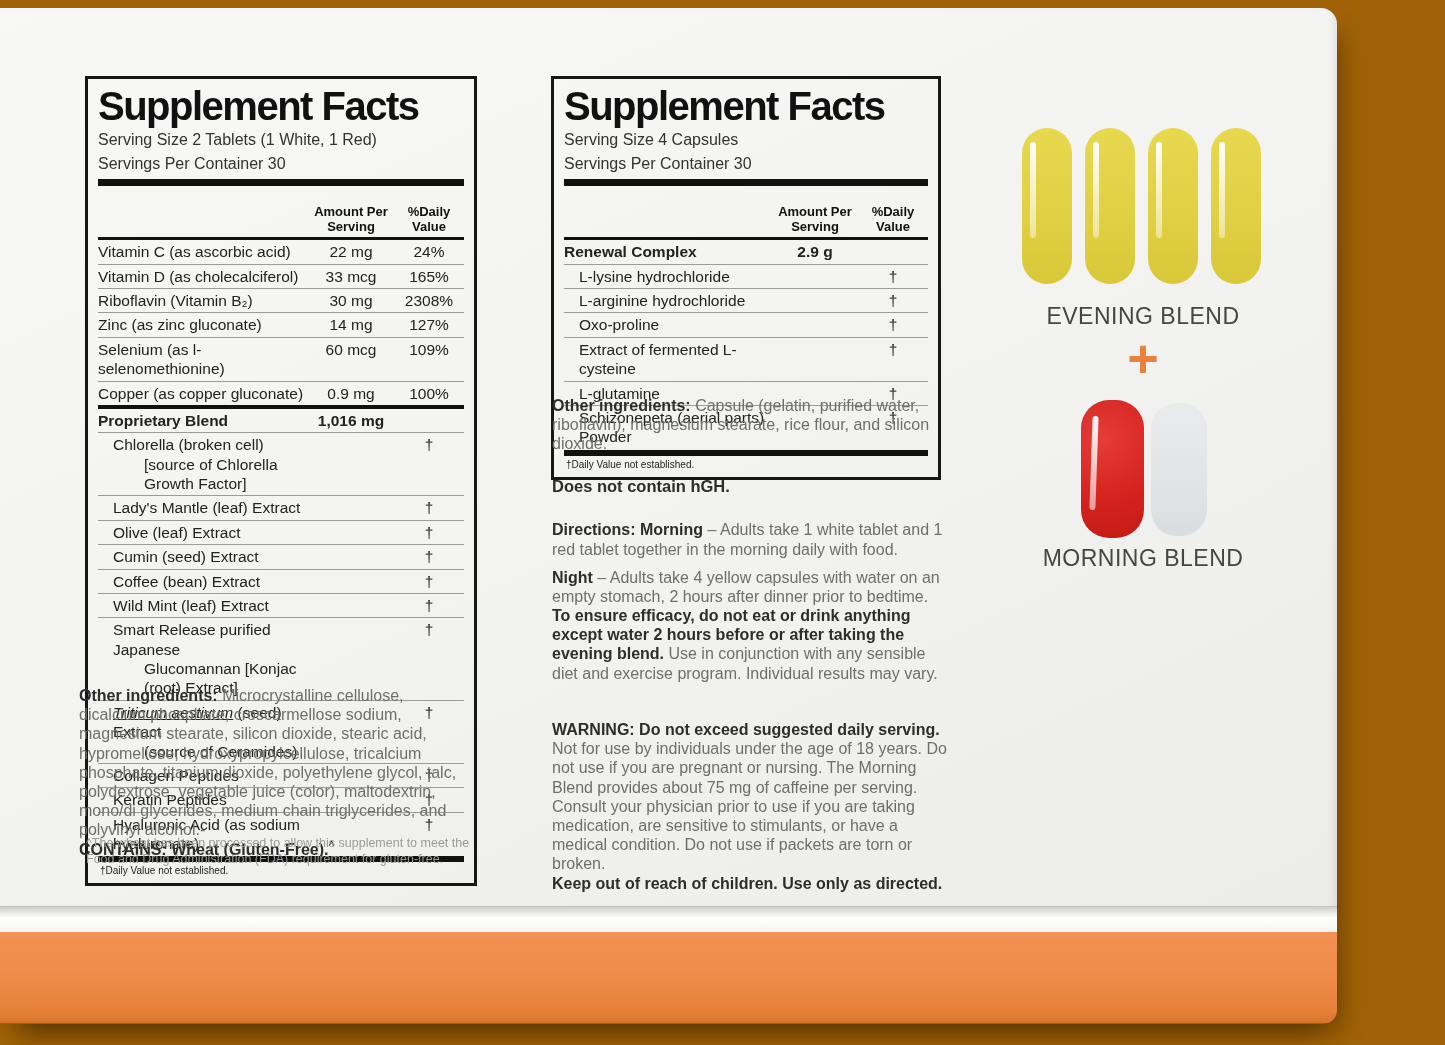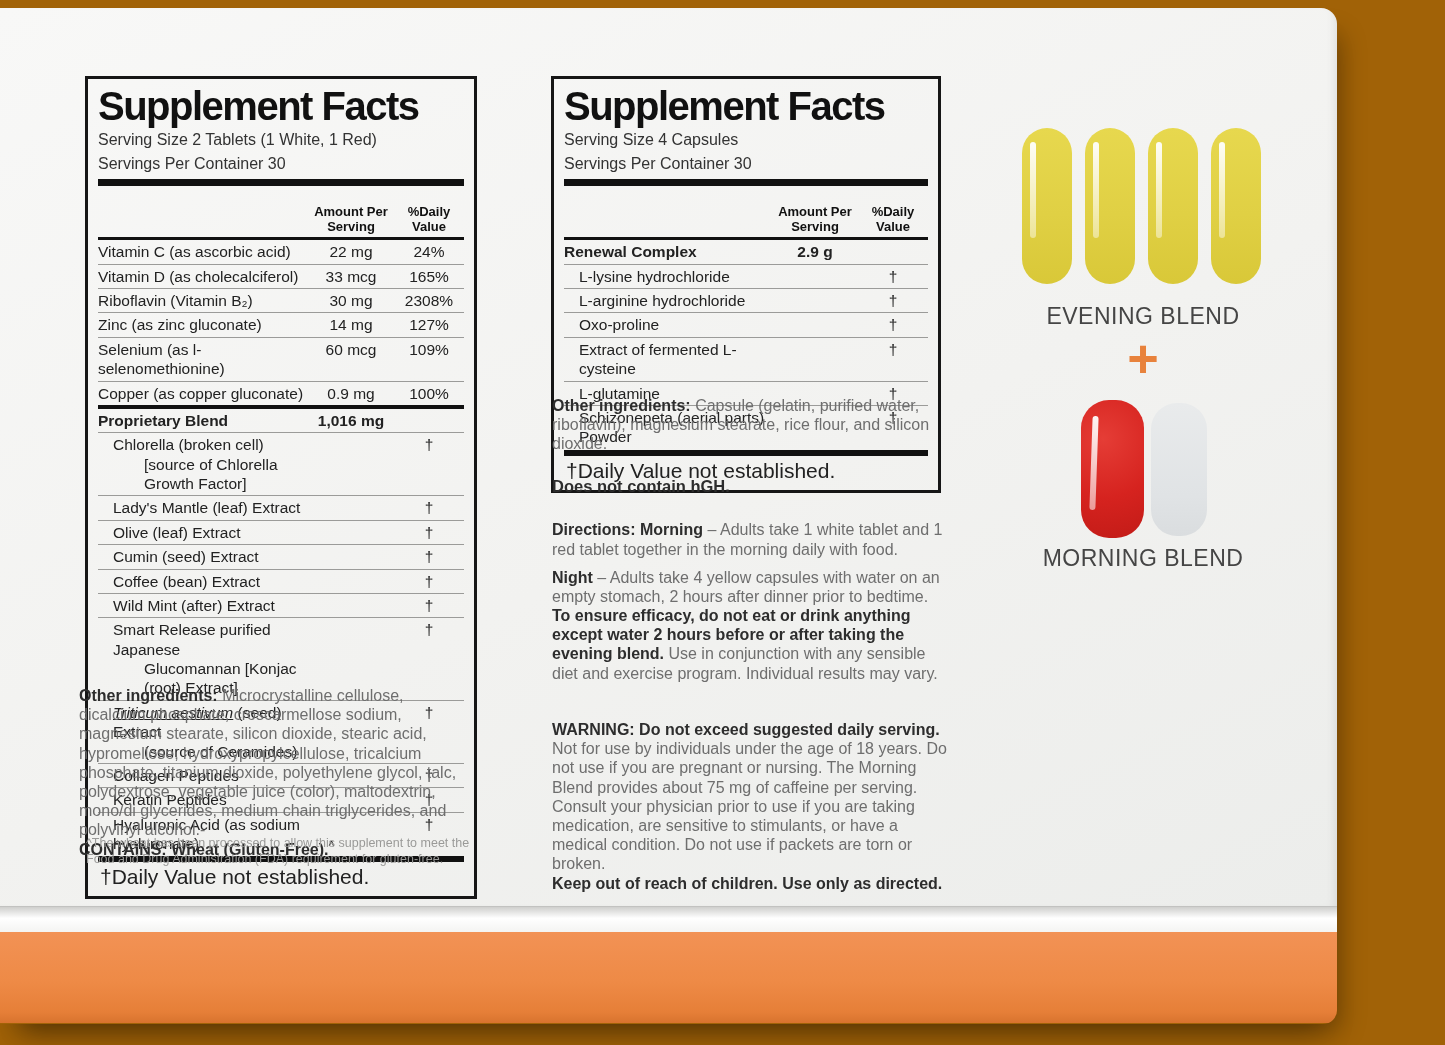--- a/index.html
+++ b/index.html
@@ -33,21 +33,21 @@
   .row.first { border-top:none; }
   .row .amt { text-align:center; }
   .row .dv  { text-align:center; }
   .row.bold .nm, .row.bold .amt { font-weight:bold; }
   .row.blend-head { border-top:4px solid #111; }
   .sub .nm { padding-left:15px; }
   .nm2 { padding-left:31px; }
   .nm2:empty { display:none; }
   .it { font-style:italic;text-decoration:underline; }
   .it:empty { display:none; }
-  .footline { border-top:6px solid #111; margin-top:1px; padding:3px 0 1px 2px; font-size:21px; color:#222; }
+  .footline { border-top:6px solid #111; margin-top:1px; padding:3px 0 1px 2px; font-size:10px; color:#222; }
 
   
   .para { font-size:16px; line-height:1.2; color:#6e6e6e; }
   .para b, .blead { color:#2d2d2d; font-weight:bold; }
   .left-other { position:absolute; left:79px; top:678px; width:392px; }
   .contains-line { color:#2d2d2d; font-weight:bold; }
   .sup { font-size:10px; vertical-align:super; }
   .left-foot { position:absolute; left:86px; top:827px; width:386px;
                font-size:12.5px; line-height:1.3; color:#9a9a98; }
   .right-col { position:absolute; left:552px; top:388px; width:398px; }
@@ -154,21 +154,21 @@
           <span class="nm">Cumin (seed) Extract</span>
           <span class="amt"></span>
           <span class="dv">†</span>
         </div>
         <div class="grid row sub">
           <span class="nm">Coffee (bean) Extract</span>
           <span class="amt"></span>
           <span class="dv">†</span>
         </div>
         <div class="grid row sub">
-          <span class="nm">Wild Mint (after) Extract</span>
+          <span class="nm">Wild Mint (leaf) Extract</span>
           <span class="amt"></span>
           <span class="dv">†</span>
         </div>
         <div class="grid row sub">
           <span class="nm"><span>Smart Release purified Japanese</span><span class="nm2" style="display:block">Glucomannan [Konjac (root) Extract]</span></span>
           <span class="amt"></span>
           <span class="dv">†</span>
         </div>
         <div class="grid row sub">
           <span class="nm"><span class="it">Triticum aestivum</span><span> (seed) Extract</span><span class="nm2" style="display:block">(source of Ceramides)</span></span>

